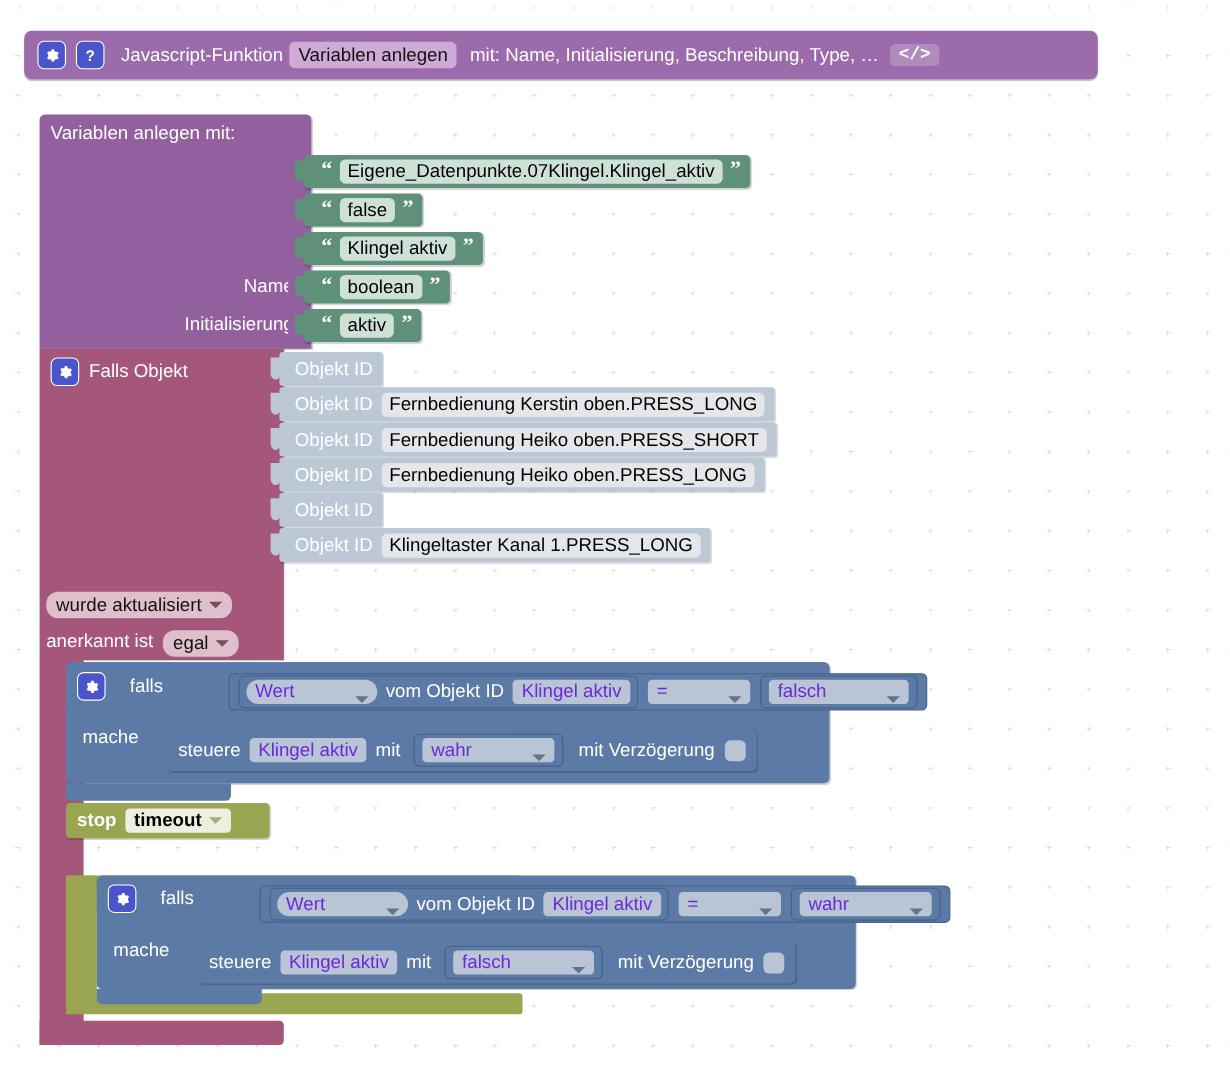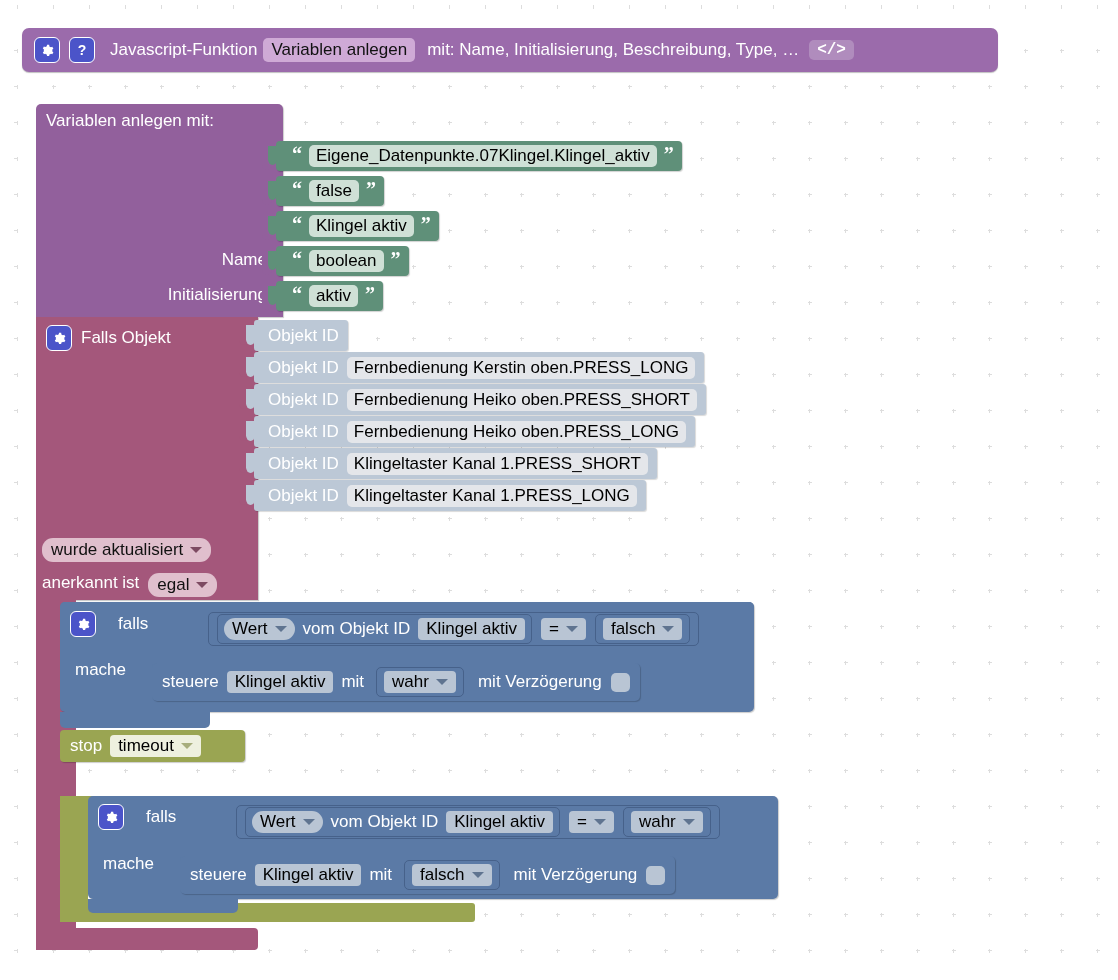--- a/index.html
+++ b/index.html
@@ -200,26 +200,27 @@
   }
 
   
   .if-block {
     background: #5b7aa6;
     border-radius: 5px;
     box-shadow: 1px 1px 1px rgba(0,0,0,.2);
   }
   .blue-field {
     background: #b9c5d4;
-    color: #000000;
+    color: #6d28d9;
     border-radius: 4px;
     padding: 1px 8px;
     font-size: 17px;
-    display: inline-flex; align-items: center;
-    white-space: nowrap;
+    display: inline-flex; align-items: flex-end;
+    white-space: nowrap;
+    gap: 48px;
   }
   .blue-field.rnd { border-radius: 11px; }
   .caret-blue {
     display: inline-block; margin-left: 7px;
     width: 0; height: 0;
     border-left: 6px solid transparent;
     border-right: 6px solid transparent;
     border-top: 6px solid #5f7490;
   }
   .inner-blue {
@@ -363,21 +364,20 @@
   <div class="objid-blk" style="left:254px;top:384px;">
     <span class="lbl">Objekt ID</span>
     <span class="val">Fernbedienung Heiko oben.PRESS_SHORT</span>
   </div>
   <div class="objid-blk" style="left:254px;top:416px;">
     <span class="lbl">Objekt ID</span>
     <span class="val">Fernbedienung Heiko oben.PRESS_LONG</span>
   </div>
   <div class="objid-blk" style="left:254px;top:448px;">
     <span class="lbl">Objekt ID</span>
-    <span class="val">Klingeltaster Kanal 1.PRESS_SHORT</span>
   </div>
   <div class="objid-blk" style="left:254px;top:480px;">
     <span class="lbl">Objekt ID</span>
     <span class="val">Klingeltaster Kanal 1.PRESS_LONG</span>
   </div>
 
   <div class="blk" style="left:42px;top:538px;">
     <span class="mauve-field">
       <span>wurde aktualisiert</span>
       <span class="caret"></span>
@@ -434,21 +434,21 @@
     <span class="inner-blue" style="margin-left:12px;height:30px;padding:2px 7px;">
       <span class="blue-field">
         <span>wahr</span>
         <span class="caret-blue"></span>
       </span>
     </span>
     <span style="color:#fff;font-size:17px;margin-left:14px;">mit Verzögerung</span>
     <span class="chk"></span>
   </div>
 
-  <div class="blk olive" style="left:60px;top:730px;width:185px;height:32px;">
+  <div class="blk olive" style="left:60px;top:730px;width:185px;height:32px;font-weight:bold;">
     <div class="row-pad">
       <span>stop</span>
       <span class="olive-field">
         <span>timeout</span>
         <span class="caret-olive"></span>
       </span>
     </div>
   </div>
 
   <div class="blk olive" style="left:60px;top:764px;width:414px;height:32px;margin-top:32px;">

